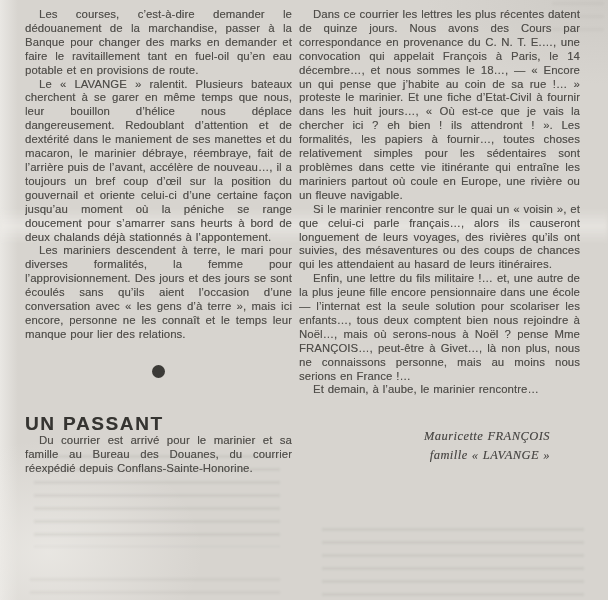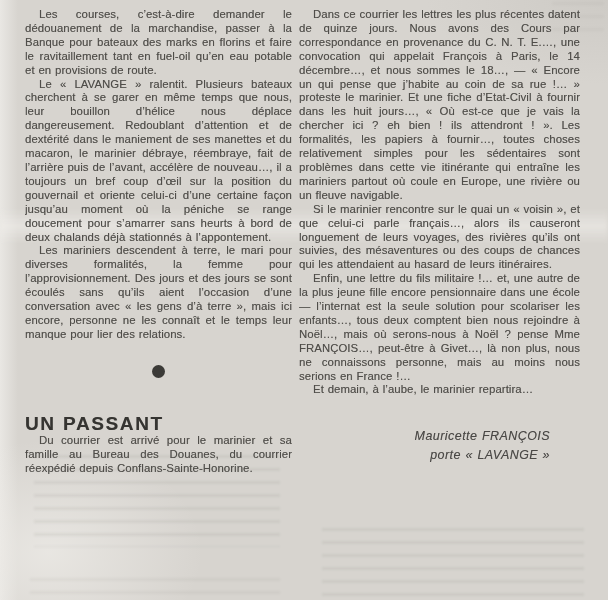--- a/index.html
+++ b/index.html
@@ -42,47 +42,47 @@
   }
   .heading {
     margin:36px 0 0; text-align:left; text-indent:0;
     font-size:19px; font-weight:bold; letter-spacing:1.6px;
     color:#353431; line-height:20px;
   }
   .para-after { }
   .signature {
     margin-top:30px; padding-right:30px; text-align:right;
     font-style:italic; font-size:12.4px; line-height:19px;
-    letter-spacing:.5px; color:#4a4846;
+    letter-spacing:.5px; color:#4a4846;font-family:Liberation Serif, serif;
   }
 </style>
 </head>
 <body>
 
 <div class="page">
 
   <div class="crease"></div>
   <div class="ghost ghost-left"></div>
   <div class="ghost ghost-bottom-left"></div>
   <div class="ghost ghost-right"></div>
   <div class="ghost ghost-top-right"></div>
 
   <div class="col col-left">
-    <p class="para">Les courses, c’est-à-dire demander le dédouanement de la marchandise, passer à la Banque pour bateaux des marks en florins et faire le ravitaillement tant en fuel-oil qu’en eau potable et en provisions de route.</p>
+    <p class="para">Les courses, c’est-à-dire demander le dédouanement de la marchandise, passer à la Banque pour changer des marks en demander et faire le ravitaillement tant en fuel-oil qu’en eau potable et en provisions de route.</p>
     <p class="para">Le « LAVANGE » ralentit. Plusieurs bateaux cherchent à se garer en même temps que nous, leur bouillon d’hélice nous déplace dangereusement. Redoublant d’attention et de dextérité dans le maniement de ses manettes et du macaron, le marinier débraye, réembraye, fait de l’arrière puis de l’avant, accélère de nouveau…, il a toujours un bref coup d’œil sur la position du gouvernail et oriente celui-ci d’une certaine façon jusqu’au moment où la péniche se range doucement pour s’amarrer sans heurts à bord de deux chalands déjà stationnés à l’appontement.</p>
     <p class="para">Les mariniers descendent à terre, le mari pour diverses formalités, la femme pour l’approvisionnement. Des jours et des jours se sont écoulés sans qu’ils aient l’occasion d’une conversation avec « les gens d’à terre », mais ici encore, personne ne les connaît et le temps leur manque pour lier des relations.</p>
     <span class="bullet"></span>
     <h2 class="heading">UN PASSANT</h2>
     <p class="para para-after">Du courrier est arrivé pour le marinier et sa famille au Bureau des Douanes, du courrier réexpédié depuis Conflans-Sainte-Honorine.</p>
   </div>
 
   <div class="col col-right">
     <p class="para">Dans ce courrier les lettres les plus récentes datent de quinze jours. Nous avons des Cours par correspondance en provenance du C. N. T. E.…, une convocation qui appelait François à Paris, le 14 décembre…, et nous sommes le 18…, — « Encore un qui pense que j’habite au coin de sa rue !… » proteste le marinier. Et une fiche d’Etat-Civil à fournir dans les huit jours…, « Où est-ce que je vais la chercher ici ? eh bien ! ils attendront ! ». Les formalités, les papiers à fournir…, toutes choses relativement simples pour les sédentaires sont problèmes dans cette vie itinérante qui entraîne les mariniers partout où coule en Europe, une rivière ou un fleuve navigable.</p>
     <p class="para">Si le marinier rencontre sur le quai un « voisin », et que celui-ci parle français…, alors ils causeront longuement de leurs voyages, des rivières qu’ils ont suivies, des mésaventures ou des coups de chances qui les attendaient au hasard de leurs itinéraires.</p>
     <p class="para">Enfin, une lettre du fils militaire !… et, une autre de la plus jeune fille encore pensionnaire dans une école — l’internat est la seule solution pour scolariser les enfants…, tous deux comptent bien nous rejoindre à Noël…, mais où serons-nous à Noël ? pense Mme FRANÇOIS…, peut-être à Givet…, là non plus, nous ne connaissons personne, mais au moins nous serions en France !…</p>
-    <p class="para">Et demain, à l’aube, le marinier repartira…</p>
+    <p class="para">Et demain, à l’aube, le marinier rencontre…</p>
     <div class="signature">
       <div>Mauricette FRANÇOIS</div>
-      <div>porte « LAVANGE »</div>
+      <div>famille « LAVANGE »</div>
     </div>
   </div>
 
 </div>
 
 </body></html>

